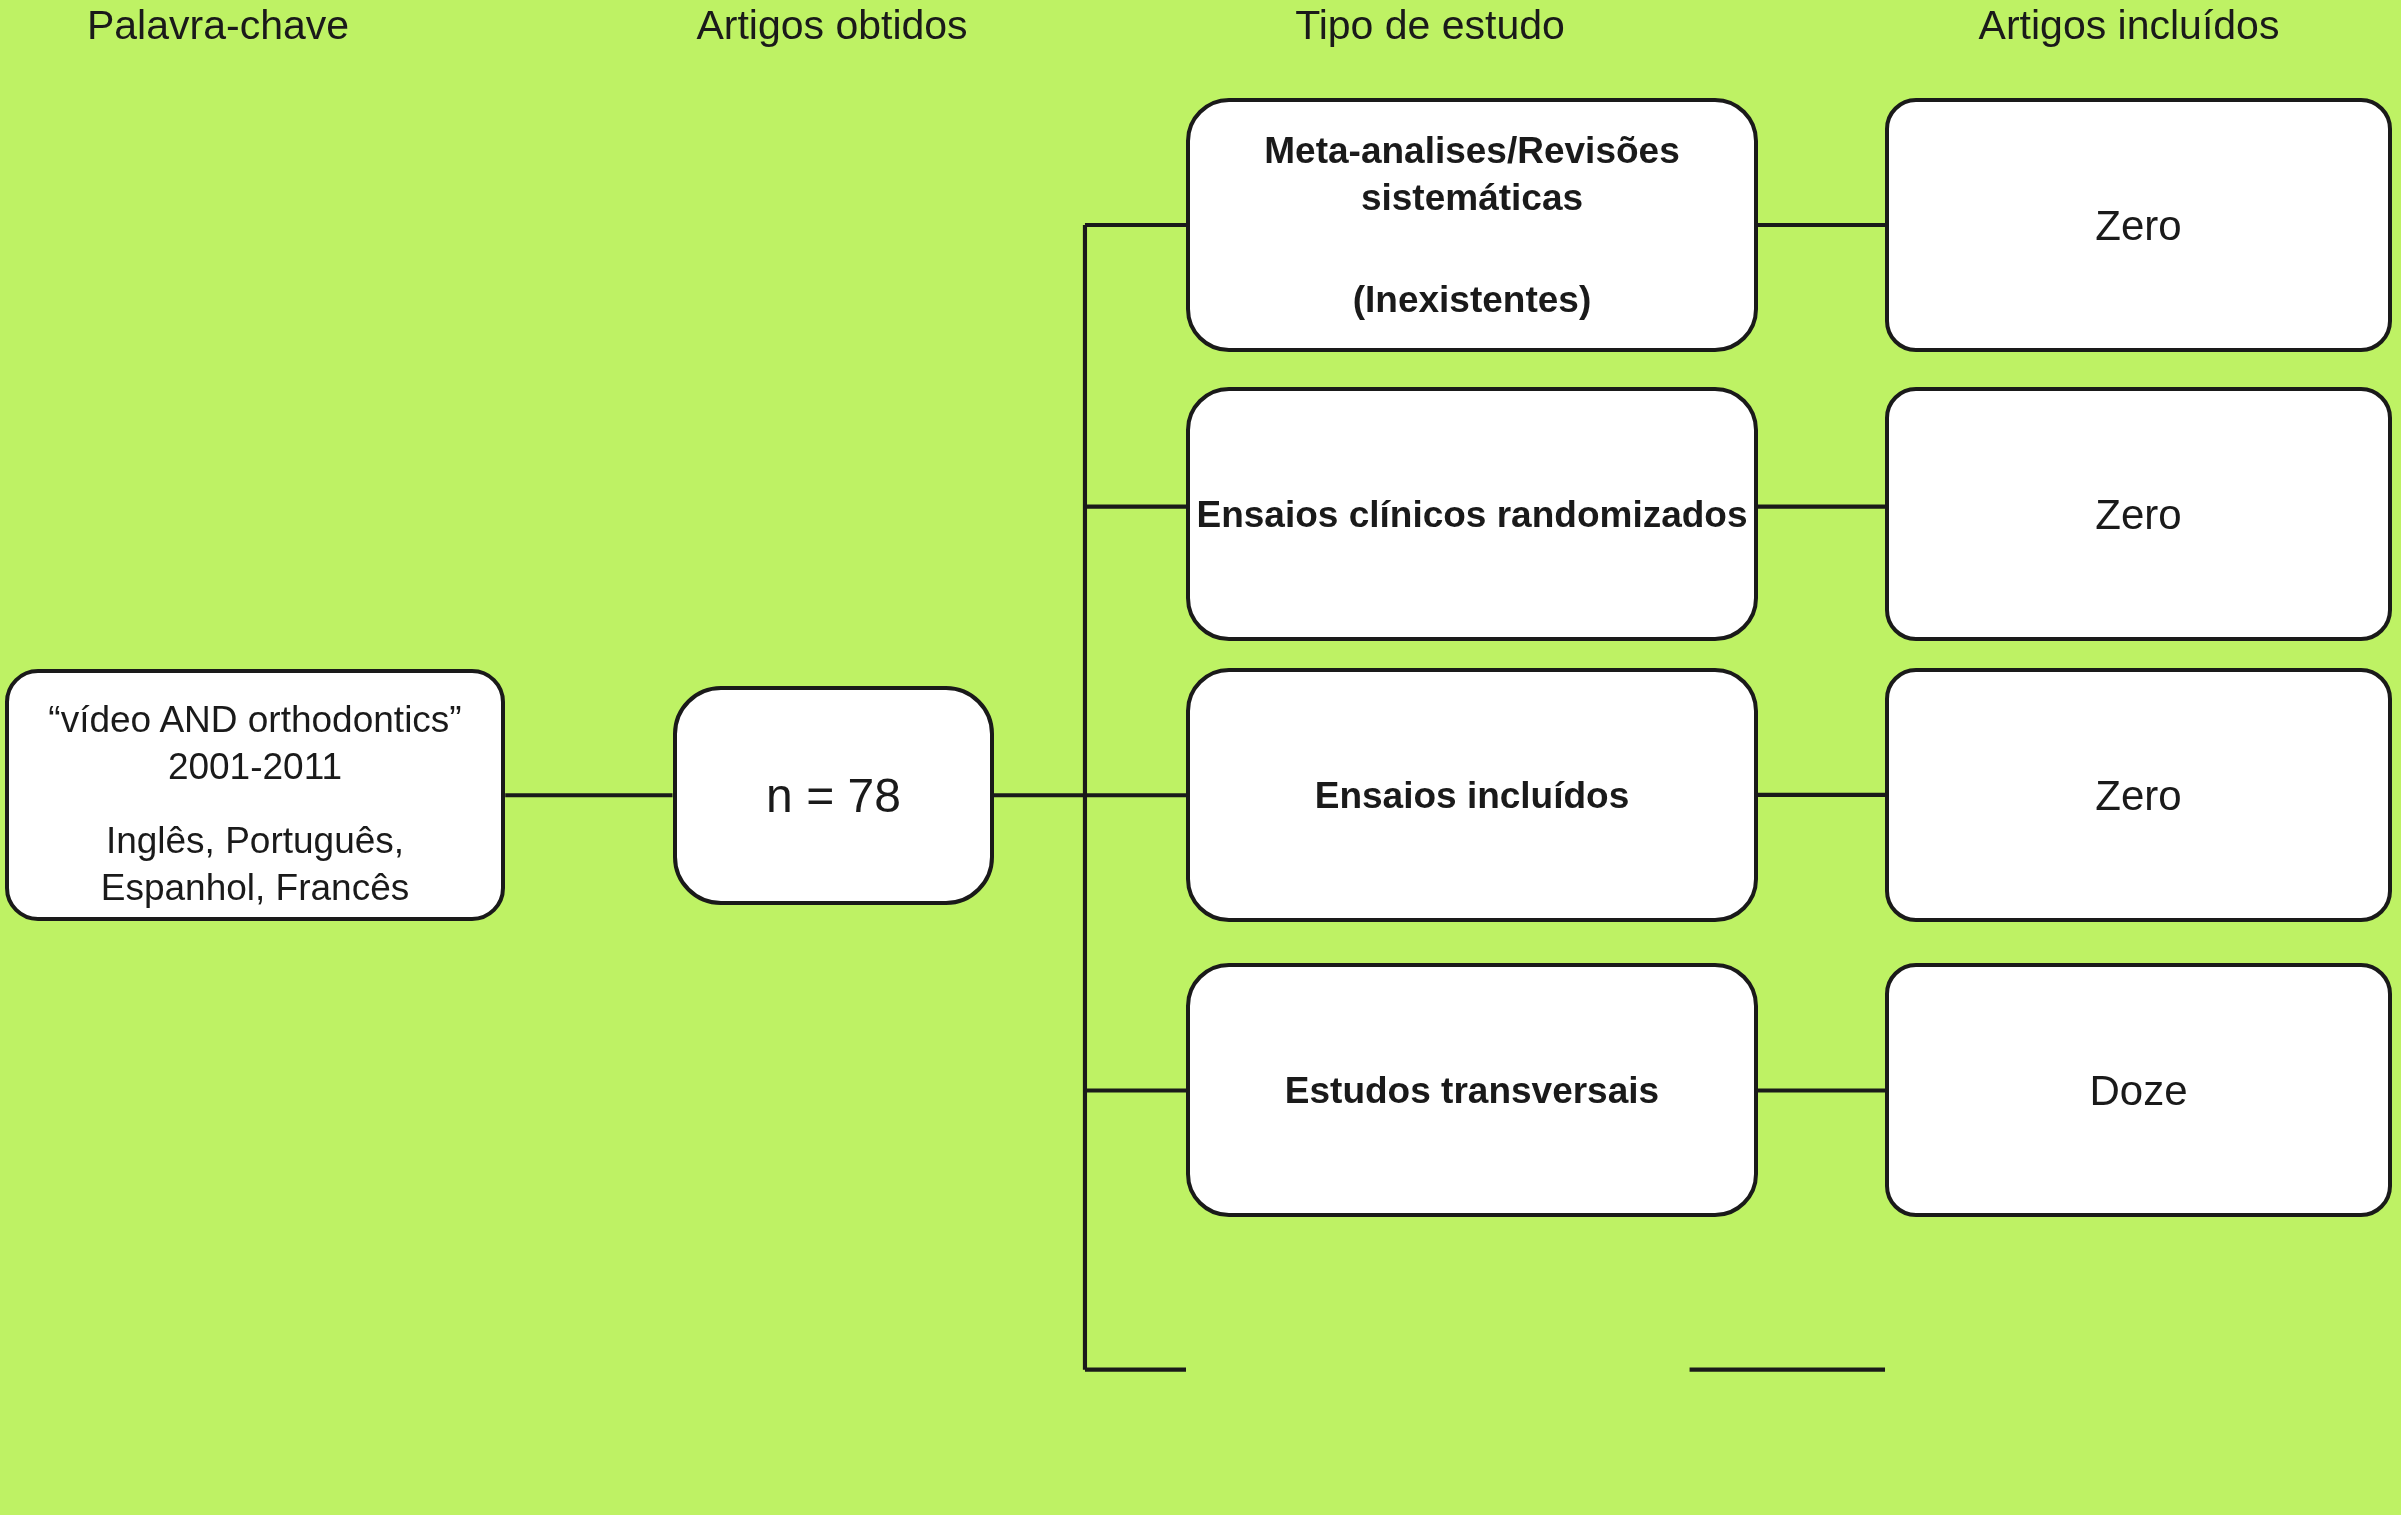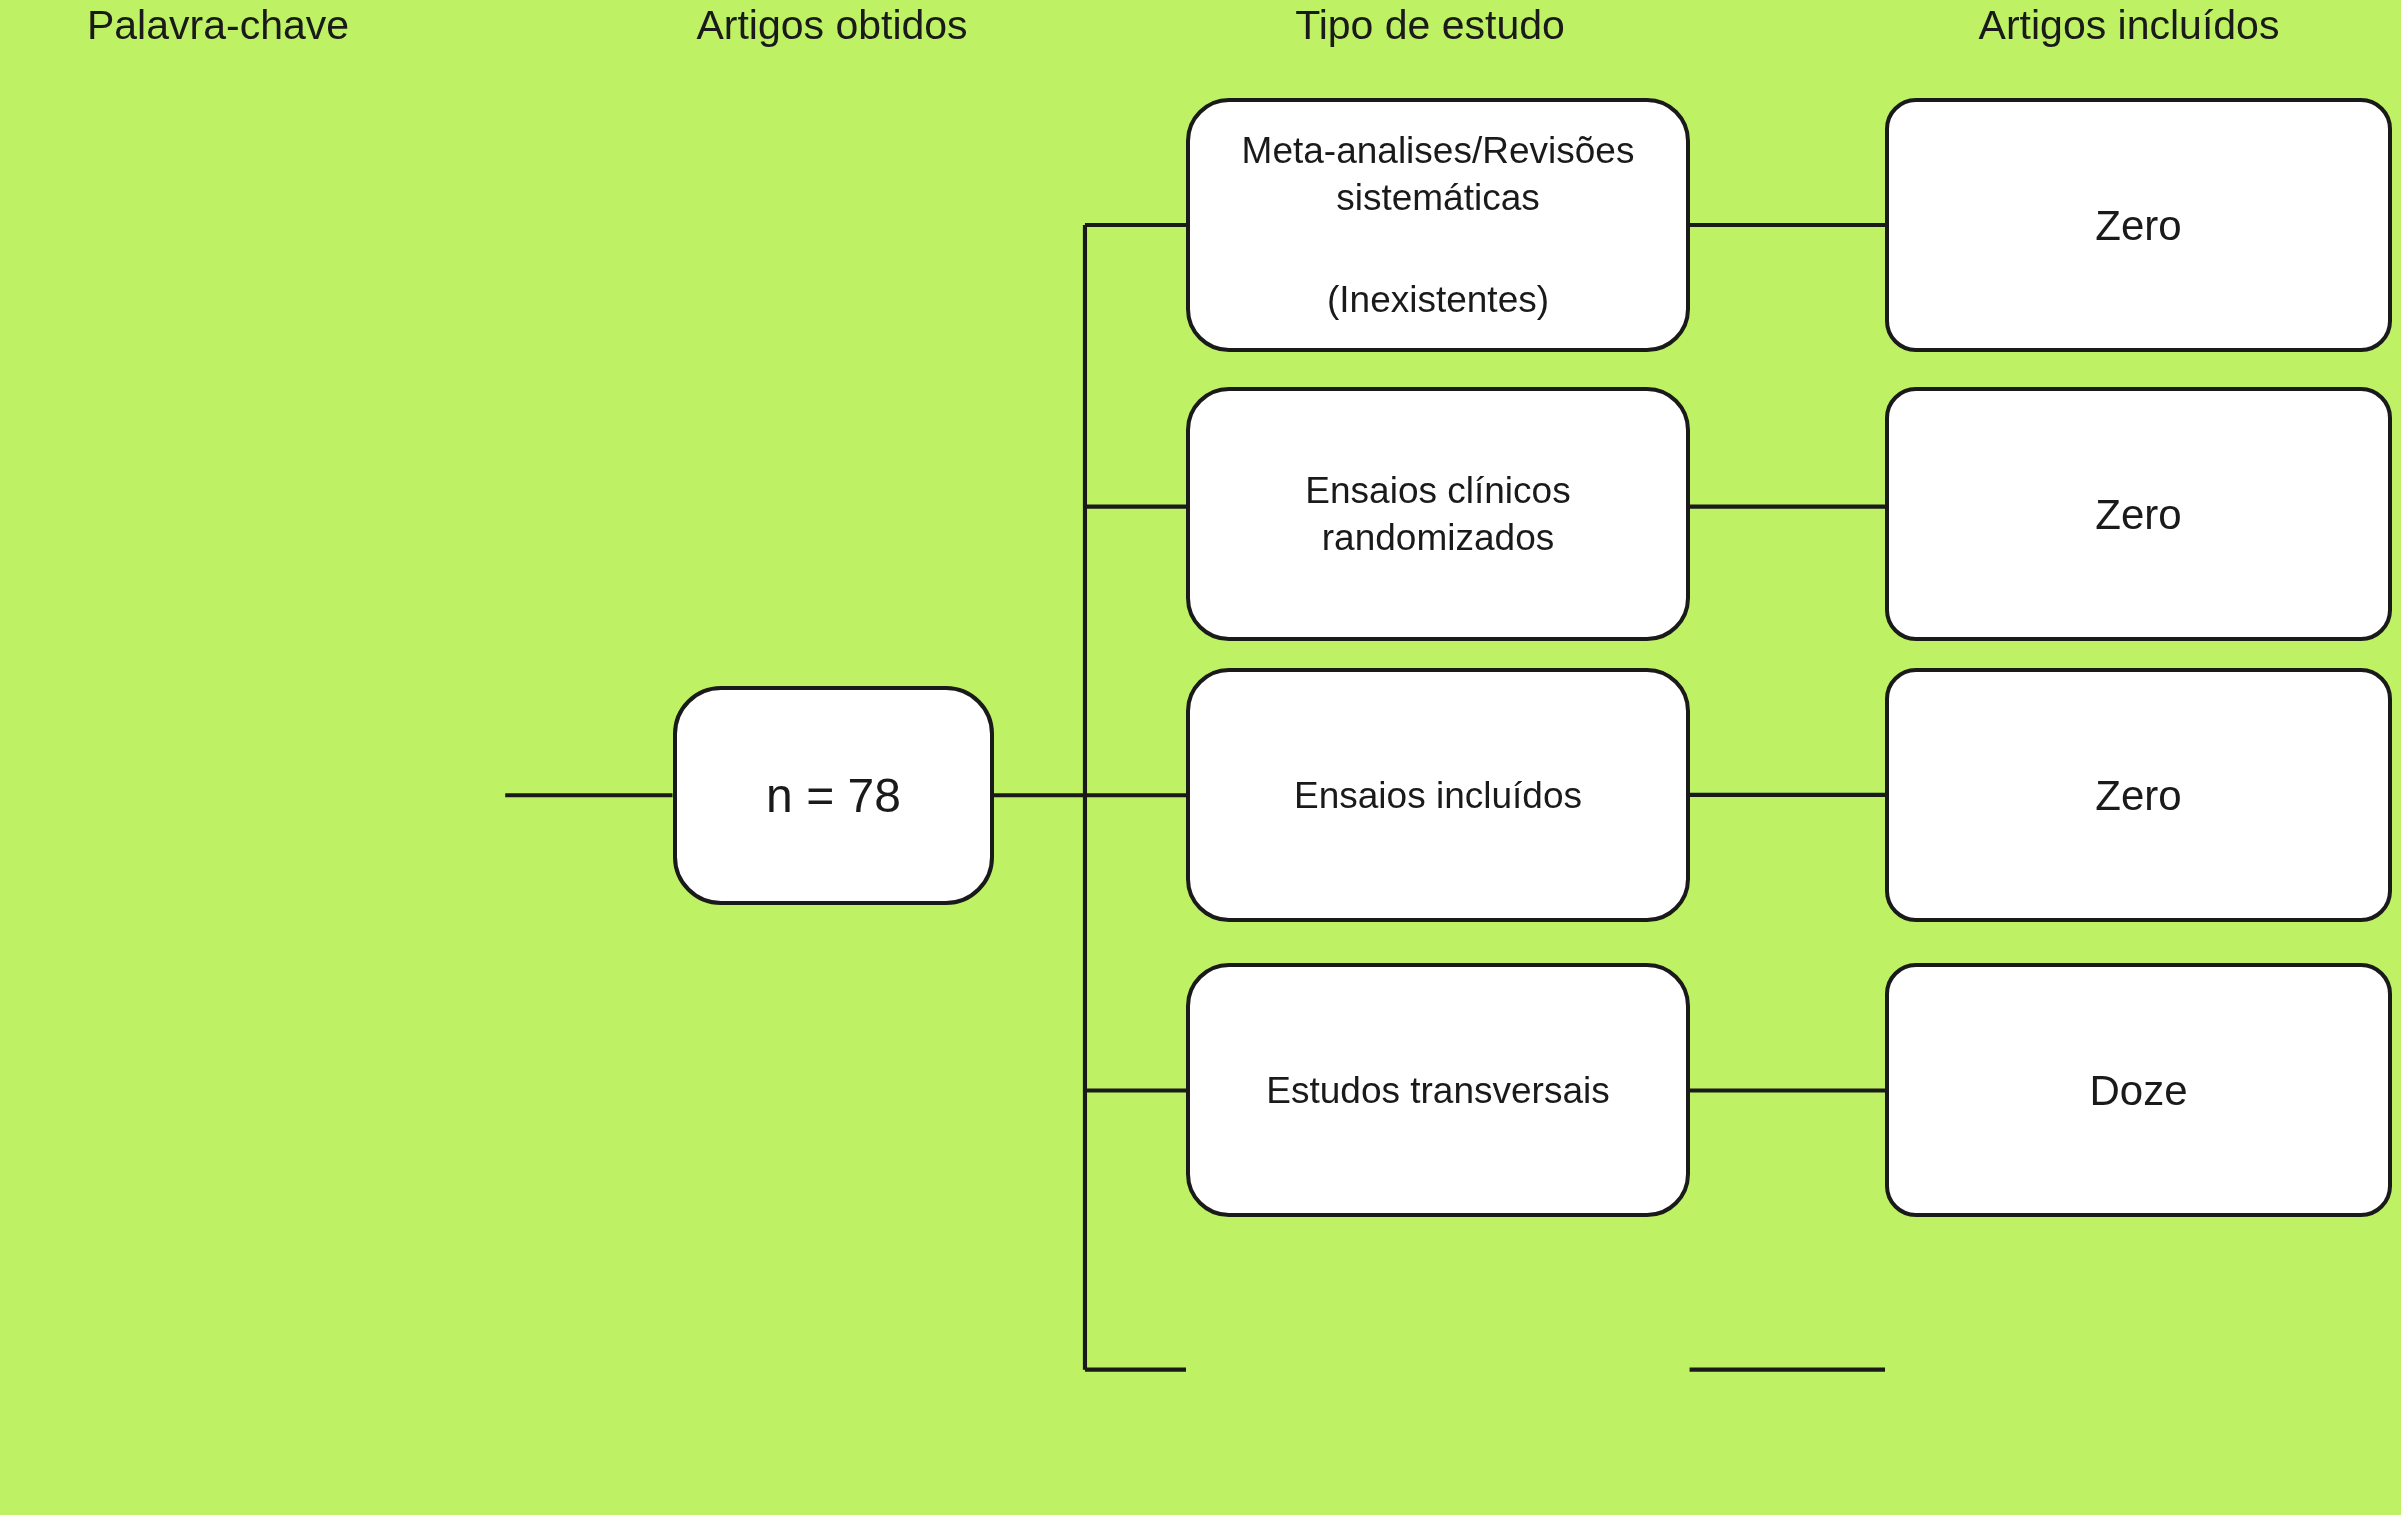--- a/index.html
+++ b/index.html
@@ -57,22 +57,23 @@
   .n-box {
     left: 673px; top: 686px;
     width: 321px; height: 219px;
     border-radius: 48px;
     font-size: 48px;
     justify-content: center;
   }
 
   .study-box {
     left: 1186px;
-    width: 504px; height: 254px;
+    width: 572px; height: 254px;
     border-radius: 43px;
+    font-weight: bold;
   }
   .study-box.has-note {
     justify-content: flex-start;
     padding-top: 25px;
   }
   .study-box .note { margin-top: 55px; }
 
   .included-box {
     left: 1885px;
     width: 507px; height: 254px;
@@ -104,20 +105,26 @@
     <line x1="2040" y1="959.5" x2="2276" y2="959.5"></line>
     <line x1="2040" y1="1316.5" x2="2276" y2="1316.5"></line>
     <line x1="2040" y1="1653.5" x2="2276" y2="1653.5"></line>
   </svg>
 
   <div class="col-header" style="left:218px">Palavra-chave</div>
   <div class="col-header" style="left:832px">Artigos obtidos</div>
   <div class="col-header" style="left:1430px">Tipo de estudo</div>
   <div class="col-header" style="left:2129px">Artigos incluídos</div>
 
+  <div class="box keyword-box">
+    <div>“vídeo AND orthodontics”</div>
+    <div>2001-2011</div>
+    <div class="para2">Inglês, Português,</div>
+    <div>Espanhol, Francês</div>
+  </div>
 
   <div class="box n-box">
     <span>n = 78</span>
   </div>
 
   <div class="box study-box has-note row-1">
     <div>Meta-analises/Revisões sistemáticas</div>
     <div class="note">(Inexistentes)</div>
   </div>
   <div class="box study-box row-2">

